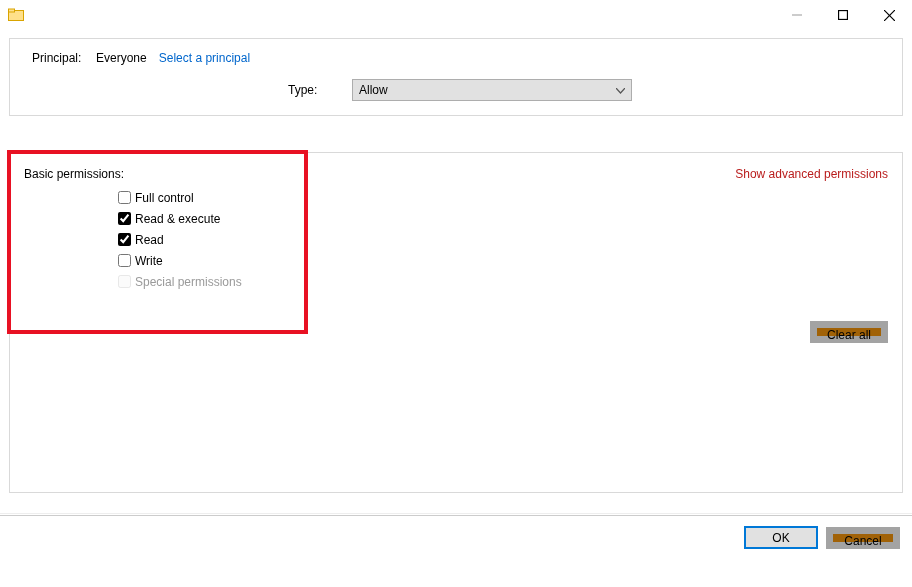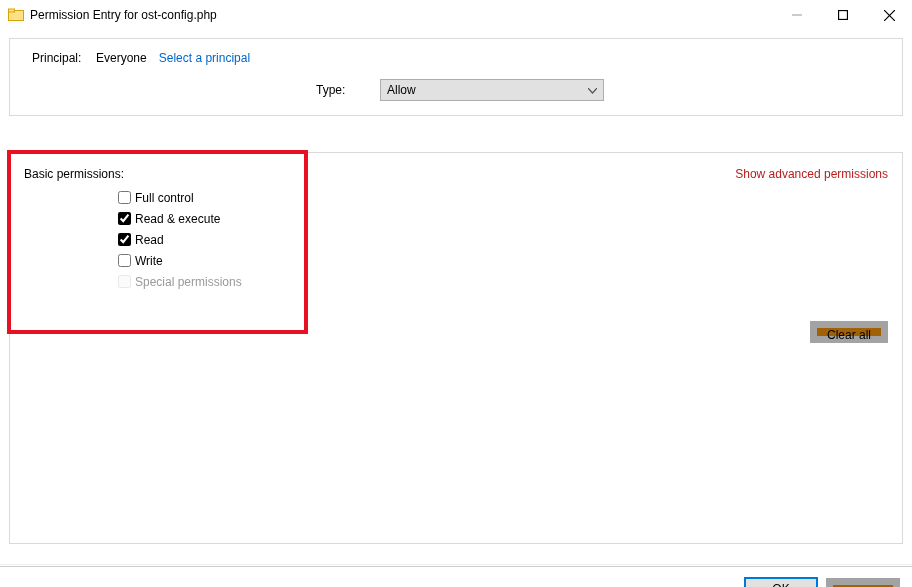--- a/index.html
+++ b/index.html
@@ -53,37 +53,37 @@
     width: 64px;
     font-size: 12px;
     margin-left: 8px;
   }
   .principal-value { margin-right: 12px; }
   .link {
     color: #0066cc;
     cursor: pointer;
   }
   .select {
-    width: 224px;
+    width: 280px;
     height: 22px;
     border: 1px solid #adadad;
     background: #e1e1e1;
     display: flex;
     align-items: center;
     justify-content: space-between;
     padding: 0 6px 0 6px;
     box-sizing: border-box;
     font-size:12px;
   }
   .select .chev { font-size:10px; color:#555;}
   .panel2 {
     margin-top: 36px;
     border: 1px solid #d9d9d9;
     padding: 14px 14px 14px 14px;
-    height: 392px;
+    height: 341px;
     position: relative;
     box-sizing: border-box;
   }
   .highlight-box {
     position: absolute;
     left: -3px; top: -3px;
     width: 301px;
     height: 184px;
     border: 4px solid #e81123;
     box-sizing: border-box;
@@ -156,21 +156,20 @@
 </head>
 <body>
 
 <div class="titlebar">
   <span class="icon">
     <svg width="16" height="16" viewBox="0 0 16 16">
       <rect x="0.5" y="3.5" width="15" height="10" fill="#ffe08a" stroke="#d9a400"></rect>
       <rect x="0.5" y="2" width="6" height="3" fill="#ffe08a" stroke="#d9a400"></rect>
     </svg>
   </span>
-  <span class="title">Permission Entry for ost-config.php</span>
   <span class="spacer"></span>
   <div class="win-btn min">
     <svg width="10" height="10">
         <line x1="0" y1="5" x2="10" y2="5" stroke="#999" stroke-width="1"></line>
       </svg>
   </div>
   <div class="win-btn">
     <svg width="10" height="10">
         <rect x="0.5" y="0.5" width="9" height="9" fill="none" stroke="#000" stroke-width="1.3"></rect>
       </svg>

